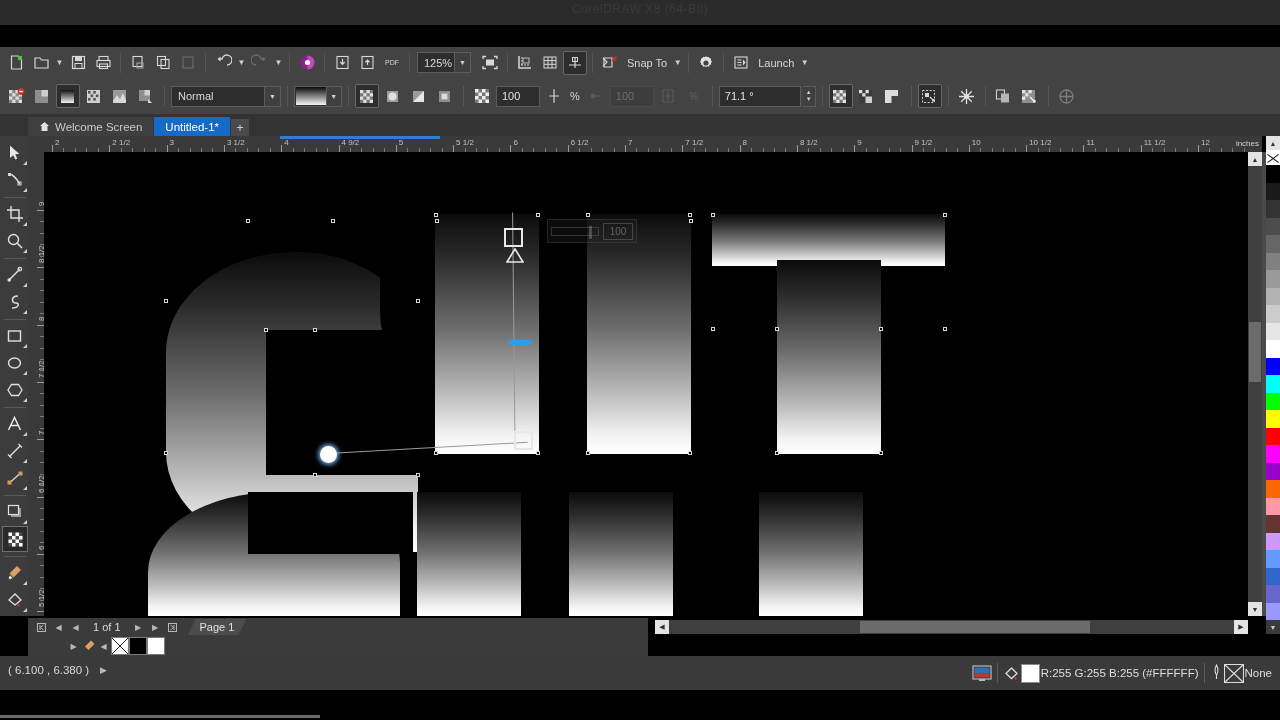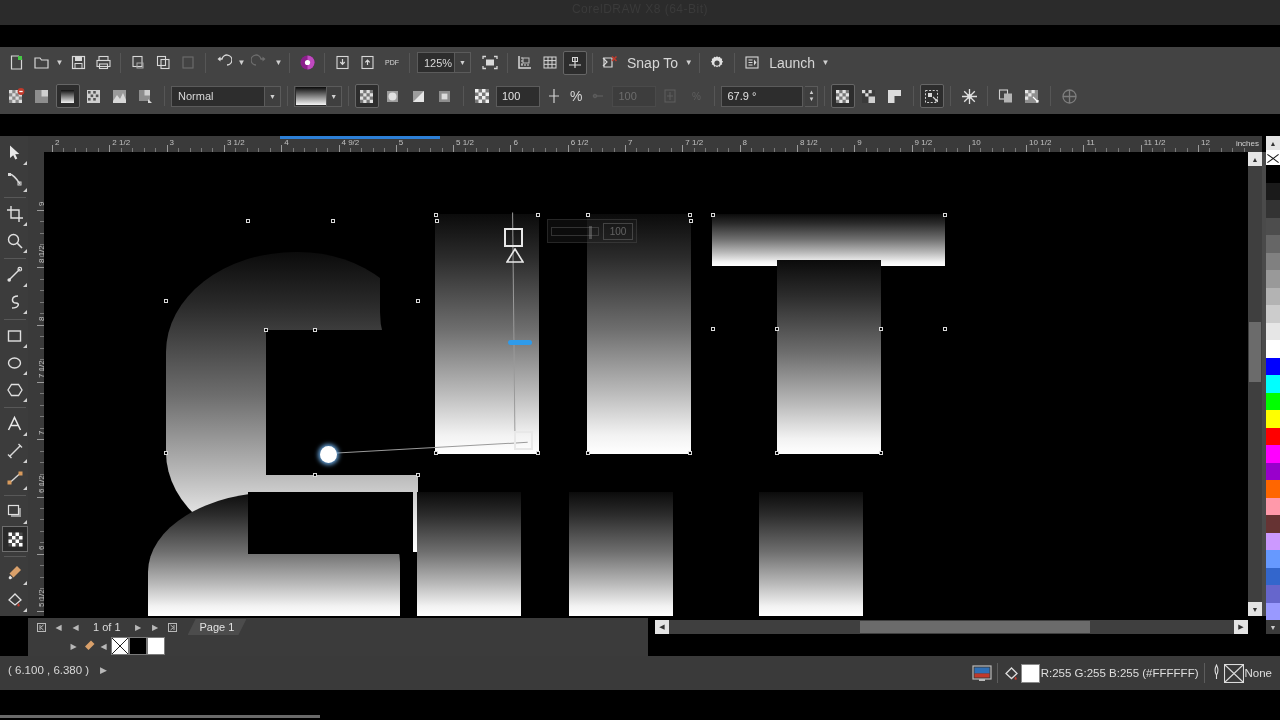--- a/index.html
+++ b/index.html
@@ -55,21 +55,21 @@
     position: relative;
   }
   .tb-btn.active { background: #2d2d2d; border-color: #666; }
   .tb-sep {
     width: 1px; height: 20px; background: #565656; margin: 0 4px;
   }
   .tb-caret {
     width: 11px; height: 22px; display: flex; align-items: center;
     justify-content: center; color: #cfcfcf; font-size: 8px;
   }
-  .tb-label { color: #d6d6d6; font-size: 14px; padding: 0 4px; }
+  .tb-label { color: #d6d6d6; font-size: 11px; padding: 0 4px; }
 
   
   .combo {
     height: 21px; background: #2d2d2d; border: 1px solid #5b5b5b;
     display: flex; align-items: center; color: #d8d8d8; font-size: 11px;
     padding-left: 6px; position: relative;
   }
   .combo .cv { flex: 1; }
   .combo .arrow {
     width: 16px; height: 19px; background: #3f3f3f; border-left: 1px solid #5b5b5b;
@@ -623,21 +623,21 @@
     <div class="tb-btn">
       <svg width="16" height="18" viewBox="0 0 16 18">
         <rect x="3" y="3" width="10" height="12" fill="none" stroke="#5f5f5f" stroke-width="1"></rect>
         <path d="M8 5 v8 M5 9 h6" stroke="#5f5f5f" stroke-width="1"></path>
       </svg>
     </div>
     <div class="tb-btn">
       <span style="color:#5f5f5f;font-size:10px;">%</span>
     </div>
     <div class="tb-sep"></div>
-    <div class="numbox" style="width:82px;">67.9 °</div>
+    <div class="numbox" style="width:82px;">71.1 °</div>
     <div class="spin">
       <span>▲</span>
       <span>▼</span>
     </div>
     <div class="tb-sep"></div>
     <div class="tb-btn active">
       <svg width="19" height="19" viewBox="0 0 19 19">
         <rect x="2" y="3" width="13" height="13" fill="#777"></rect>
         <g fill="#e4e4e4">
           <rect x="2" y="3" width="3.25" height="3.25"></rect>
@@ -703,20 +703,32 @@
     </div>
     <div class="tb-sep"></div>
     <div class="tb-btn">
       <svg width="19" height="19" viewBox="0 0 19 19">
         <circle cx="9.5" cy="9.5" r="6.5" fill="none" stroke="#7d7d7d" stroke-width="1.3"></circle>
         <path d="M9.5 3 v13 M3 9.5 h13" stroke="#7d7d7d" stroke-width="1.3"></path>
       </svg>
     </div>
   </div>
 
+  <div class="tabbar">
+    <div class="doctab">
+      <svg width="11" height="11" viewBox="0 0 11 11">
+        <path d="M5.5 1 L10 5 H8.5 v5 h-6 V5 H1 z" fill="#e2e2e2"></path>
+      </svg>
+      <span>Welcome Screen</span>
+    </div>
+    <div class="doctab active">
+      <span>Untitled-1*</span>
+    </div>
+    <div class="tabplus">+</div>
+  </div>
 
   <div class="toolbox">
     <div class="tool">
       <svg width="18" height="18" viewBox="0 0 18 18">
         <path d="M4 1.5 L4 14 L7.2 11.2 L9.3 15.6 L11.3 14.6 L9.2 10.3 L13.3 10.1 z" fill="#e8e8e8"></path>
       </svg>
       <span class="flyout"></span>
     </div>
     <div class="tool">
       <svg width="18" height="18" viewBox="0 0 18 18">

